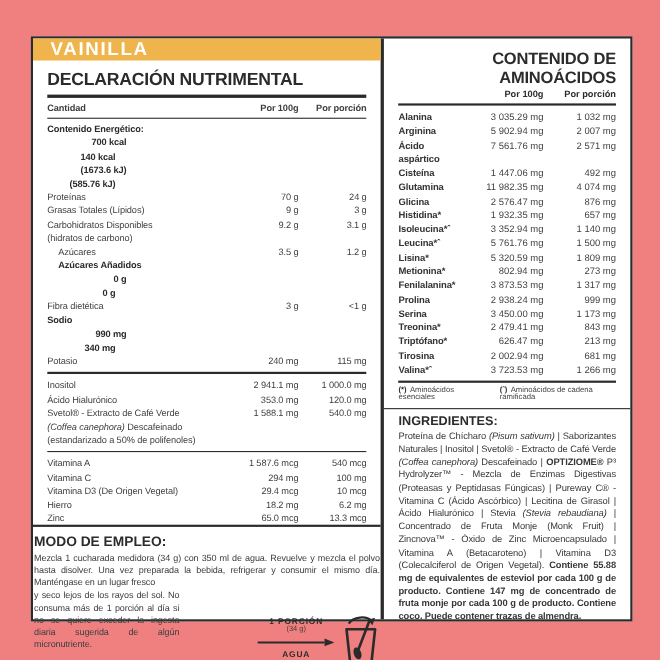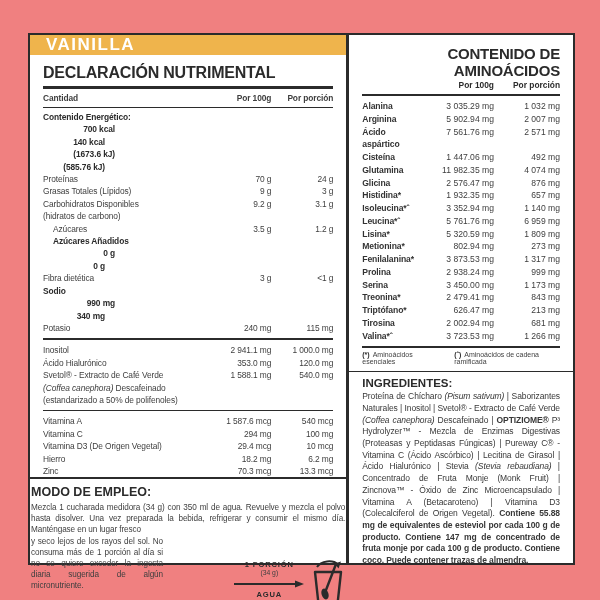--- a/index.html
+++ b/index.html
@@ -179,21 +179,21 @@
         <span class="t1">29.4 mcg</span>
         <span class="t2">10 mcg</span>
       </div>
       <div class="trow">
         <span class="tn">Hierro</span>
         <span class="t1">18.2 mg</span>
         <span class="t2">6.2 mg</span>
       </div>
       <div class="trow">
         <span class="tn">Zinc</span>
-        <span class="t1">70.3 mcg</span>
+        <span class="t1">65.0 mcg</span>
         <span class="t2">13.3 mcg</span>
       </div>
     </div>
 
     <div class="usage">
       <div class="usage-title">MODO DE EMPLEO:</div>
       <p>Mezcla 1 cucharada medidora (34 g) con 350 ml de agua. Revuelve y mezcla el polvo hasta disolver. Una vez preparada la bebida, refrigerar y consumir el mismo día. Manténgase en un lugar fresco</p>
       <div class="usage-flex">
         <p>y seco lejos de los rayos del sol. No consuma más de 1 porción al día si no se quiere exceder la ingesta diaria sugerida de algún micronutriente.</p>
         <div class="diagram">
@@ -265,21 +265,21 @@
         <span class="a2">657 mg</span>
       </div>
     <div class="arow">
         <span class="an">Isoleucina*ˆ</span>
         <span class="a1">3 352.94 mg</span>
         <span class="a2">1 140 mg</span>
       </div>
     <div class="arow">
         <span class="an">Leucina*ˆ</span>
         <span class="a1">5 761.76 mg</span>
-        <span class="a2">6 959 mg</span>
+        <span class="a2">1 500 mg</span>
       </div>
     <div class="arow">
         <span class="an">Lisina*</span>
         <span class="a1">5 320.59 mg</span>
         <span class="a2">1 809 mg</span>
       </div>
     <div class="arow">
         <span class="an">Metionina*</span>
         <span class="a1">802.94 mg</span>
         <span class="a2">273 mg</span>

